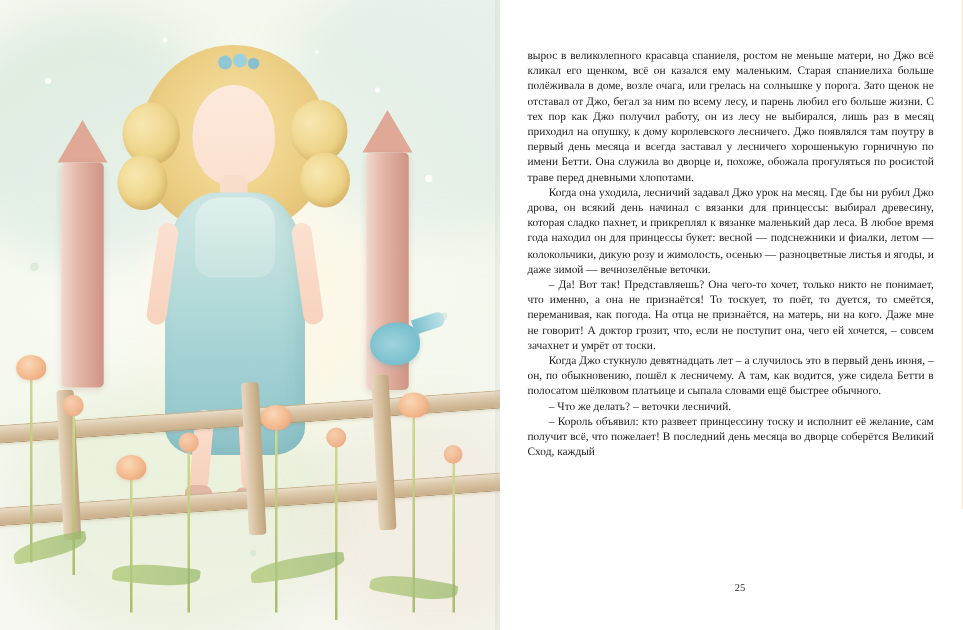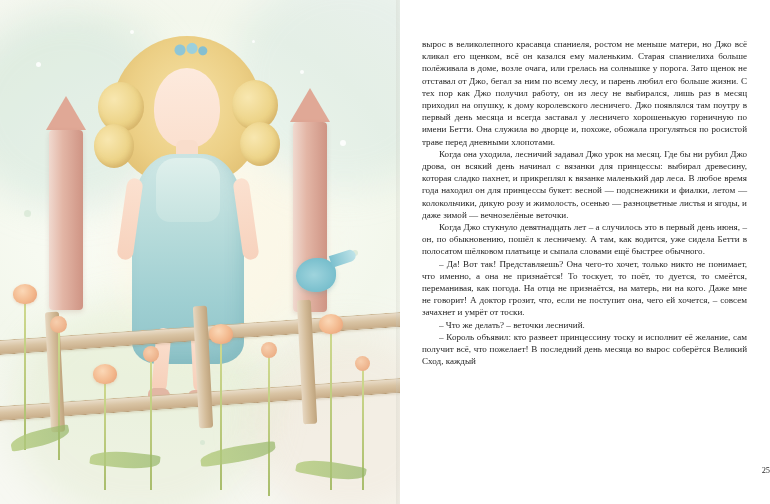--- a/index.html
+++ b/index.html
@@ -185,21 +185,21 @@
     font-family: "Liberation Serif", serif;
     -webkit-hyphens: auto;
     hyphens: auto;
   }
   .col p { margin: 0; text-indent: 17px; }
   .col p.noindent { text-indent: 0; }
   .pagenum {
     position: absolute;
     left: 14px; right: 0;
     top: 466px;
-    text-align: right;
+    text-align: center;
     font-size: 8.4px;
     color: #2a2a2a;
     font-family: "Liberation Serif", serif;
   }
   .gutter {
     position: absolute;
     left: 396px; top: 0; width: 8px; height: 504px;
     background: linear-gradient(90deg, rgba(195,195,185,.25), rgba(255,255,255,0));
   }
 </style>
@@ -283,21 +283,21 @@
     <div class="leafy" style="left:296px; top:462px; width:70px; height:16px; transform:rotate(10deg);"></div>
 
   </div>
 
   <div class="gutter"></div>
 
   <div class="textpage">
     <div class="col">
       <p class="noindent">вырос в великолепного красавца спаниеля, ростом не меньше матери, но Джо всё кликал его щенком, всё он казался ему маленьким. Старая спаниелиха больше полёживала в доме, возле очага, или грелась на солнышке у порога. Зато щенок не отставал от Джо, бегал за ним по всему лесу, и парень любил его больше жизни. С тех пор как Джо получил работу, он из лесу не выбирался, лишь раз в месяц приходил на опушку, к дому королевского лесничего. Джо появлялся там поутру в первый день месяца и всегда заставал у лесничего хорошенькую горничную по имени Бетти. Она служила во дворце и, похоже, обожала прогуляться по росистой траве перед дневными хлопотами.</p>
       <p>Когда она уходила, лесничий задавал Джо урок на месяц. Где бы ни рубил Джо дрова, он всякий день начинал с вязанки для принцессы: выбирал древесину, которая сладко пахнет, и прикреплял к вязанке маленький дар леса. В любое время года находил он для принцессы букет: весной — подснежники и фиалки, летом — колокольчики, дикую розу и жимолость, осенью — разноцветные листья и ягоды, и даже зимой — вечнозелёные веточки.</p>
+      <p>– Да! Вот так! Представляешь? Она чего-то хочет, только никто не понимает, что именно, а она не признаётся! То тоскует, то поёт, то дуется, то смеётся, переманивая, как погода. На отца не признаётся, на матерь, ни на кого. Даже мне не говорит! А доктор грозит, что, если не поступит она, чего ей хочется, – совсем зачахнет и умрёт от тоски.</p>
       <p>Когда Джо стукнуло девятнадцать лет – а случилось это в первый день июня, – он, по обыкновению, пошёл к лесничему. А там, как водится, уже сидела Бетти в полосатом шёлковом платьице и сыпала словами ещё быстрее обычного.</p>
-      <p>– Да! Вот так! Представляешь? Она чего-то хочет, только никто не понимает, что именно, а она не признаётся! То тоскует, то поёт, то дуется, то смеётся, переманивая, как погода. На отца не признаётся, на матерь, ни на кого. Даже мне не говорит! А доктор грозит, что, если не поступит она, чего ей хочется, – совсем зачахнет и умрёт от тоски.</p>
       <p>– Что же делать? – веточки лесничий.</p>
-      <p>– Король объявил: кто развеет принцессину тоску и исполнит её желание, сам получит всё, что пожелает! В последний день месяца во вырос соберётся Великий Сход, каждый</p>
+      <p>– Король объявил: кто развеет принцессину тоску и исполнит её желание, сам получит всё, что пожелает! В последний день месяца во дворце соберётся Великий Сход, каждый</p>
     </div>
     <div class="pagenum">25</div>
   </div>
 
 </div>
 
 </body></html>

